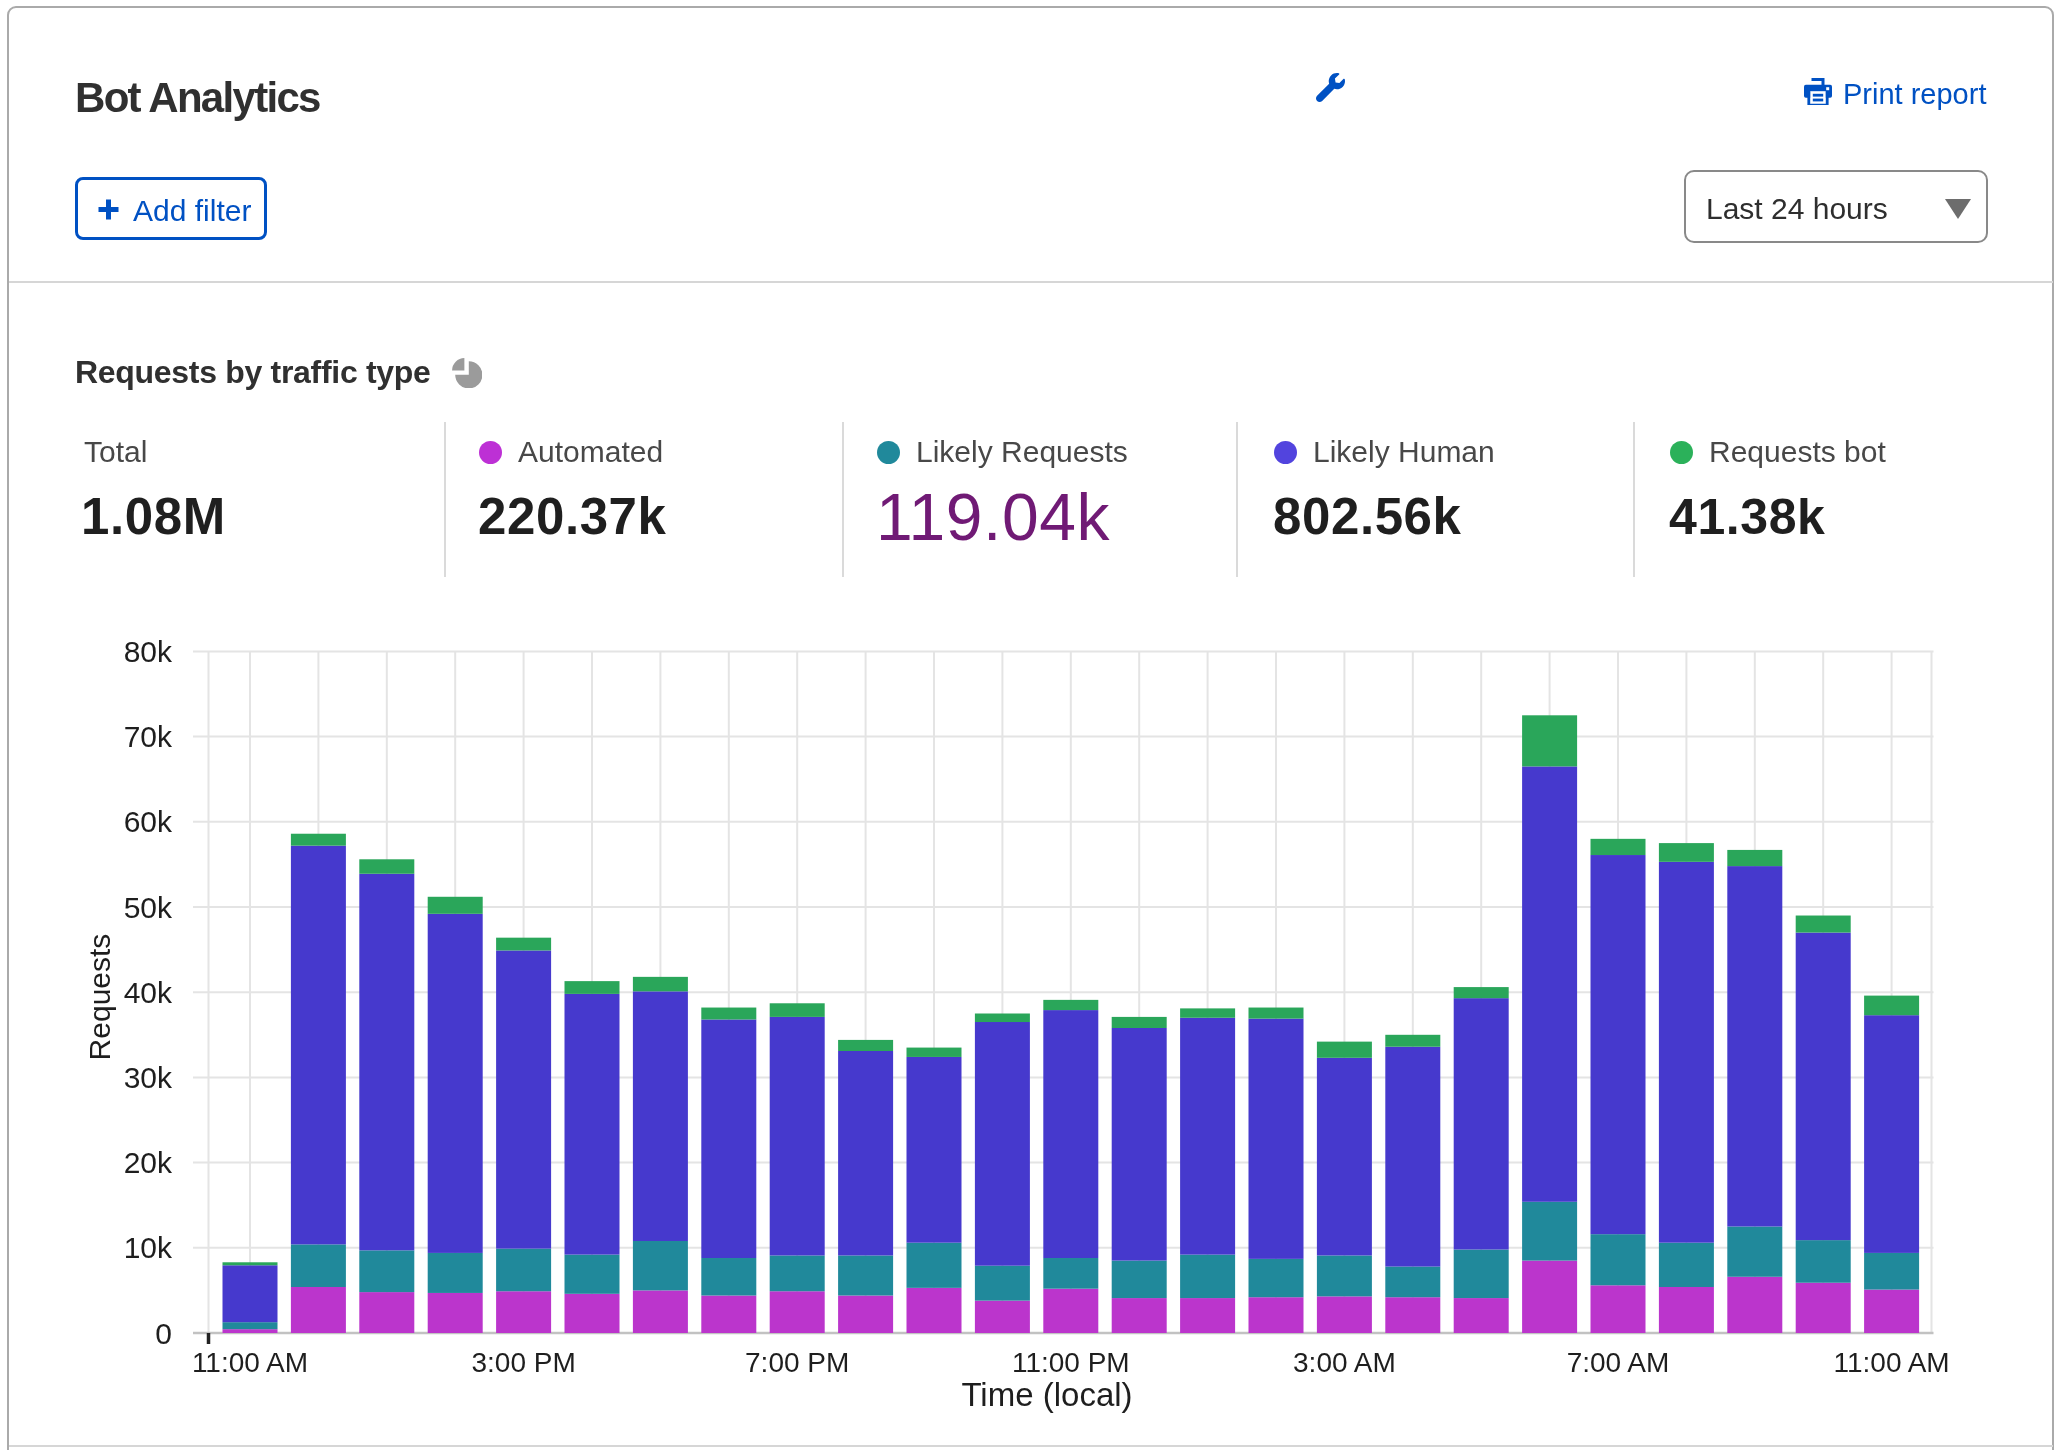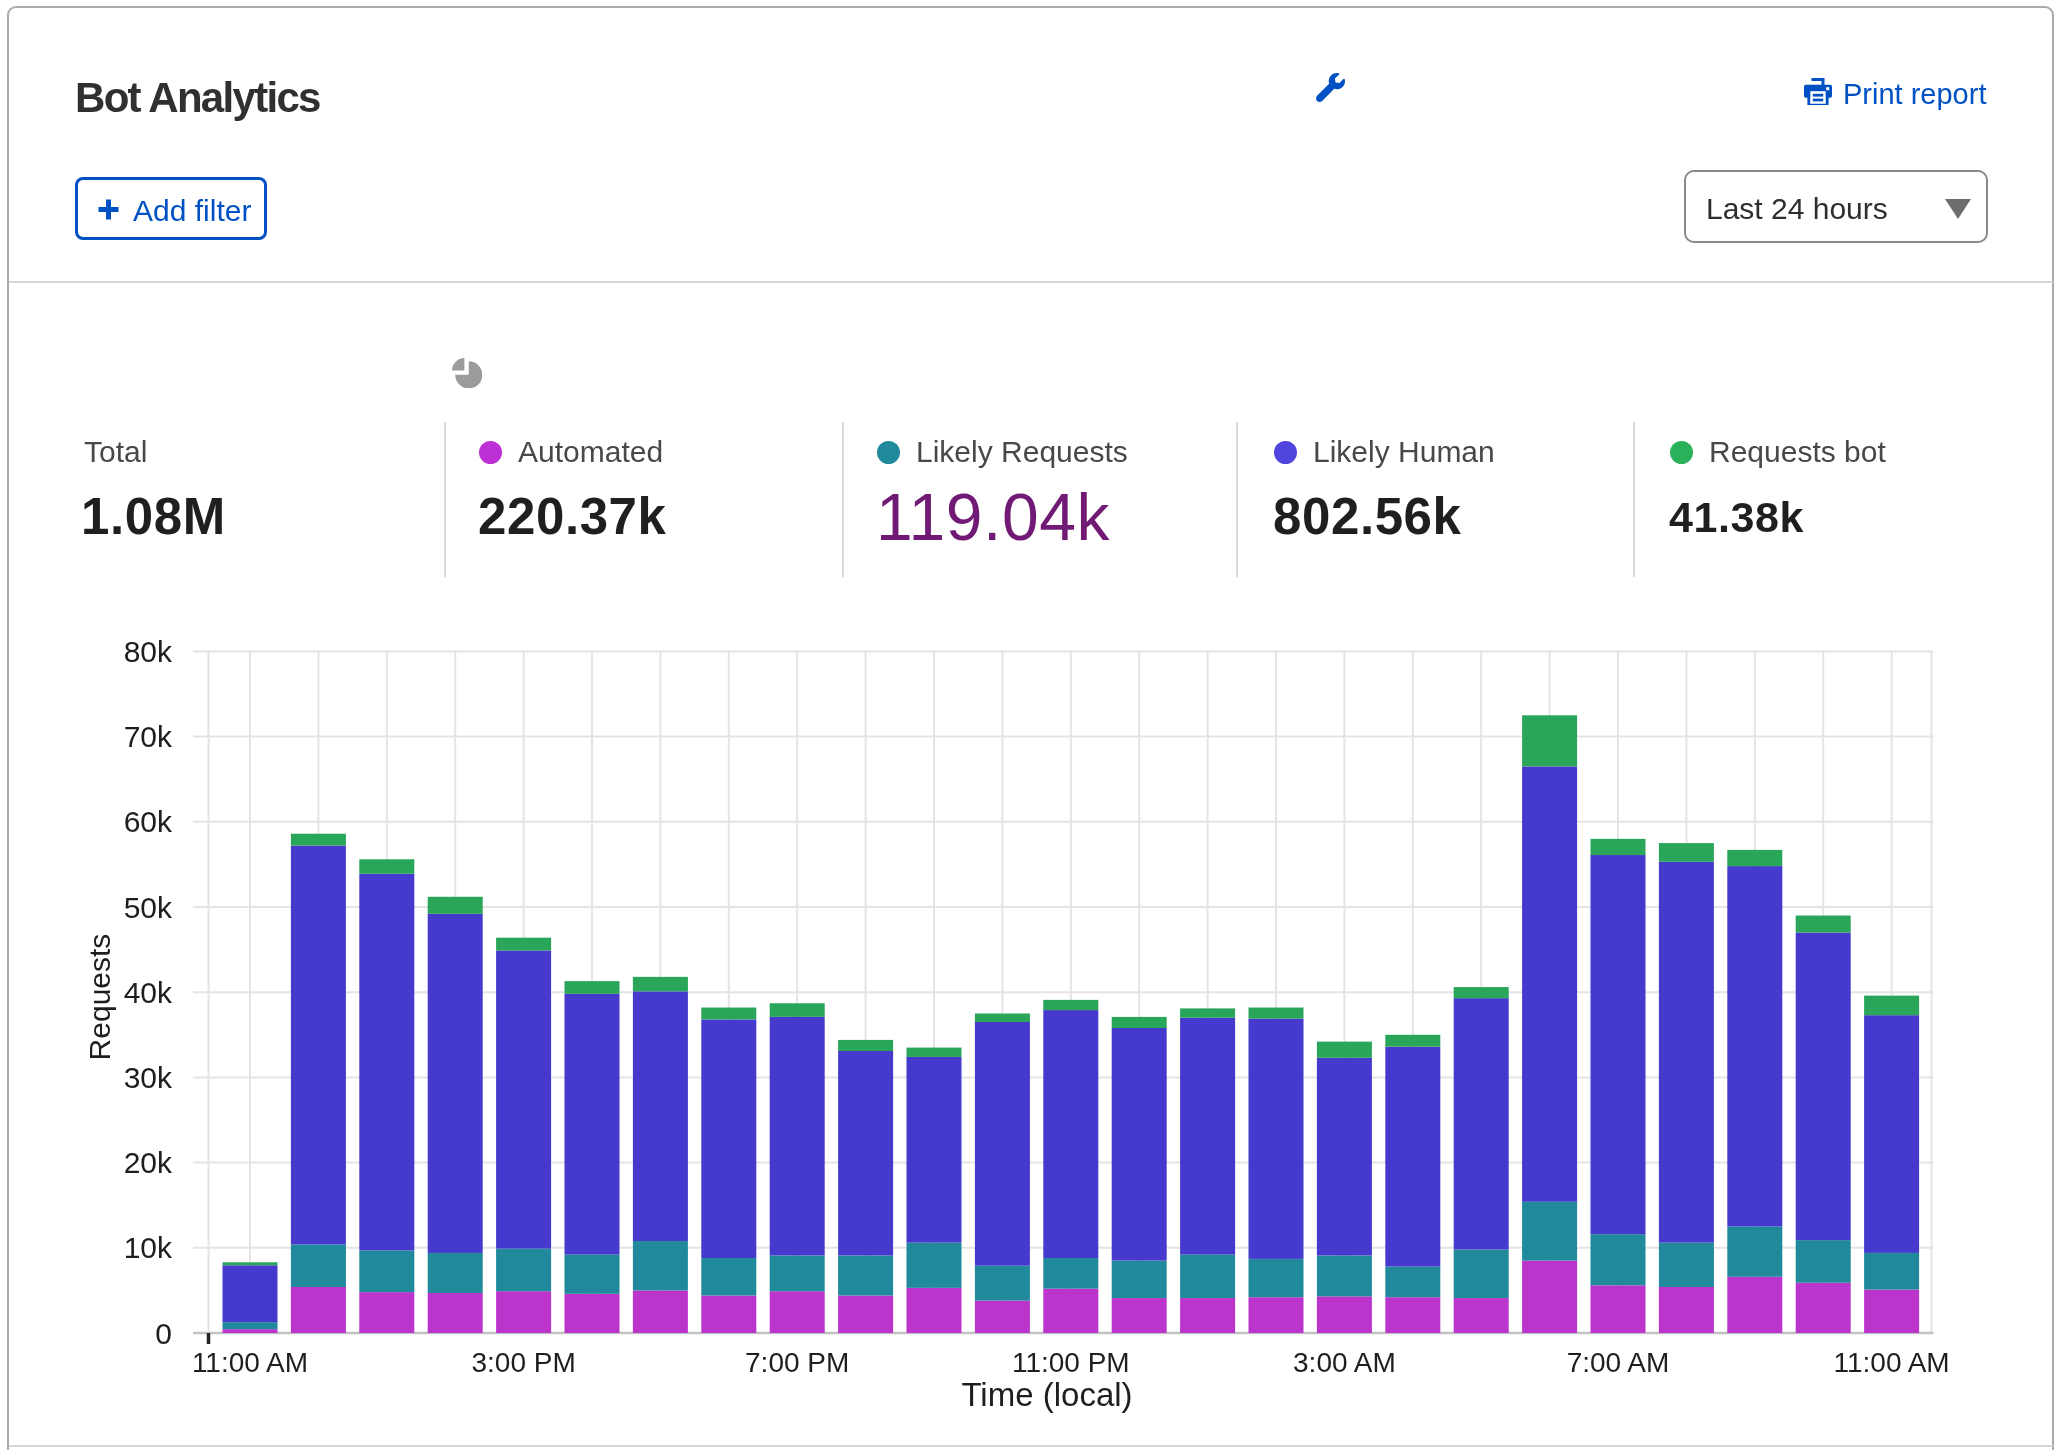--- a/index.html
+++ b/index.html
@@ -34,39 +34,40 @@
       <path d="M11.5 1.5v20M1.5 11.5h20" stroke="#0051c3" stroke-width="5"></path>
     </svg>
 <div class="abs" style="left:133px;top:194px;font-size:30px;color:#0051c3">Add filter</div>
 
 <div class="abs" style="left:1684px;top:170px;width:304px;height:73px;border:2px solid #898989;border-radius:10px"></div>
 <div class="abs" style="left:1706px;top:192px;font-size:30px;color:#2e2e2e">Last 24 hours</div>
 <div class="abs" style="left:1945px;top:199px;width:0;height:0;border-left:13px solid transparent;border-right:13px solid transparent;border-top:20px solid #6d6d6d"></div>
 
 <div class="abs" style="left:9px;top:281px;width:2044px;height:2px;background:#d6d6d6"></div>
 
+<div class="abs" style="left:75px;top:354px;font-size:32px;font-weight:700;letter-spacing:-0.3px;color:#303030">Requests by traffic type</div>
 <svg style="position:absolute;left:452px;top:358px" width="30" height="30" viewBox="0 0 30 30">
 <path fill="#9b9b9b" d="M16.8 16.8 L16.8 3.2 A13.6 13.6 0 1 1 3.2 16.8 Z"></path>
 <path fill="#9b9b9b" d="M12.4 12.4 L12.4 0.1 A12.3 12.3 0 0 0 0.1 12.4 Z"></path>
 </svg>
 
 <span style="position:absolute;left:84px;top:437px;font-size:30px;line-height:30px;color:#484848">Total</span>
 <span style="position:absolute;left:81px;top:492px;font-size:51px;line-height:50px;font-weight:700;letter-spacing:0.6px;color:#1f1f1f">1.08M</span>
 <span style="position:absolute;left:479px;top:441px;width:23px;height:23px;border-radius:50%;background:#bd30d5"></span>
 <span style="position:absolute;left:518px;top:437px;font-size:30px;line-height:30px;color:#484848">Automated</span>
 <span style="position:absolute;left:478px;top:492px;font-size:51px;line-height:50px;font-weight:700;letter-spacing:0.6px;color:#1f1f1f">220.37k</span>
 <span style="position:absolute;left:877px;top:441px;width:23px;height:23px;border-radius:50%;background:#20899b"></span>
 <span style="position:absolute;left:916px;top:437px;font-size:30px;line-height:30px;color:#484848">Likely Requests</span>
 <span style="position:absolute;left:876px;top:492px;font-size:66px;line-height:50px;font-weight:400;letter-spacing:0.6px;color:#701a75">119.04k</span>
 <span style="position:absolute;left:1274px;top:441px;width:23px;height:23px;border-radius:50%;background:#5244de"></span>
 <span style="position:absolute;left:1313px;top:437px;font-size:30px;line-height:30px;color:#484848">Likely Human</span>
 <span style="position:absolute;left:1273px;top:492px;font-size:51px;line-height:50px;font-weight:700;letter-spacing:0.6px;color:#1f1f1f">802.56k</span>
 <span style="position:absolute;left:1670px;top:441px;width:23px;height:23px;border-radius:50%;background:#2bb15a"></span>
 <span style="position:absolute;left:1709px;top:437px;font-size:30px;line-height:30px;color:#484848">Requests bot</span>
-<span style="position:absolute;left:1669px;top:492px;font-size:43px;line-height:50px;font-weight:700;letter-spacing:0.6px;color:#1f1f1f">41.38k</span>
+<span style="position:absolute;left:1669px;top:492px;font-size:50px;line-height:50px;font-weight:700;letter-spacing:0.6px;color:#1f1f1f">41.38k</span>
 <span style="position:absolute;left:444px;top:422px;width:2px;height:155px;background:#dadada"></span>
 <span style="position:absolute;left:842px;top:422px;width:2px;height:155px;background:#dadada"></span>
 <span style="position:absolute;left:1236px;top:422px;width:2px;height:155px;background:#dadada"></span>
 <span style="position:absolute;left:1633px;top:422px;width:2px;height:155px;background:#dadada"></span>
 
 <svg style="position:absolute;left:0;top:0" width="2062" height="1450" viewBox="0 0 2062 1450">
 <line x1="193.0" y1="1247.8" x2="1933.5" y2="1247.8" stroke="#e4e4e4" stroke-width="2"></line>
 <line x1="193.0" y1="1162.6" x2="1933.5" y2="1162.6" stroke="#e4e4e4" stroke-width="2"></line>
 <line x1="193.0" y1="1077.4" x2="1933.5" y2="1077.4" stroke="#e4e4e4" stroke-width="2"></line>
 <line x1="193.0" y1="992.2" x2="1933.5" y2="992.2" stroke="#e4e4e4" stroke-width="2"></line>

